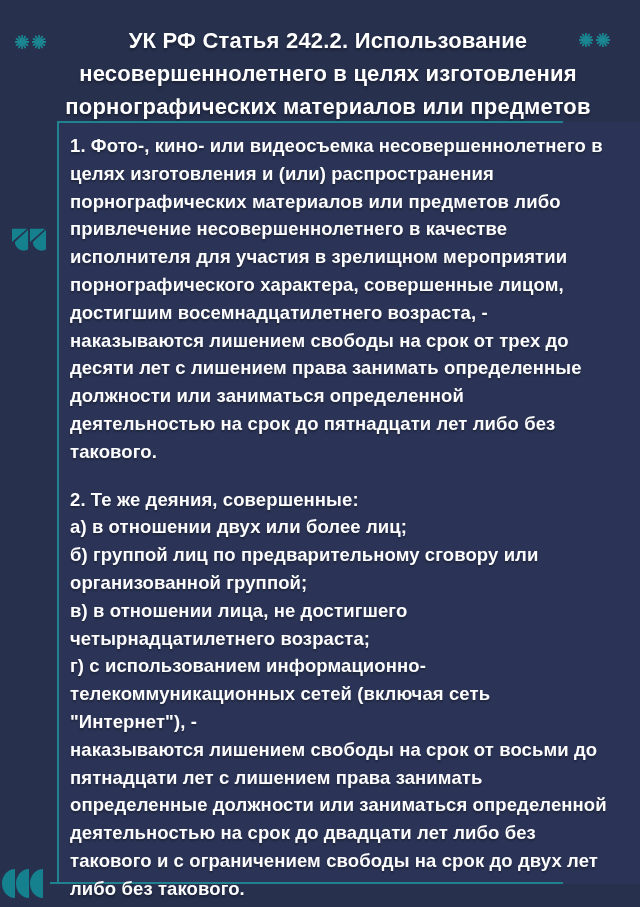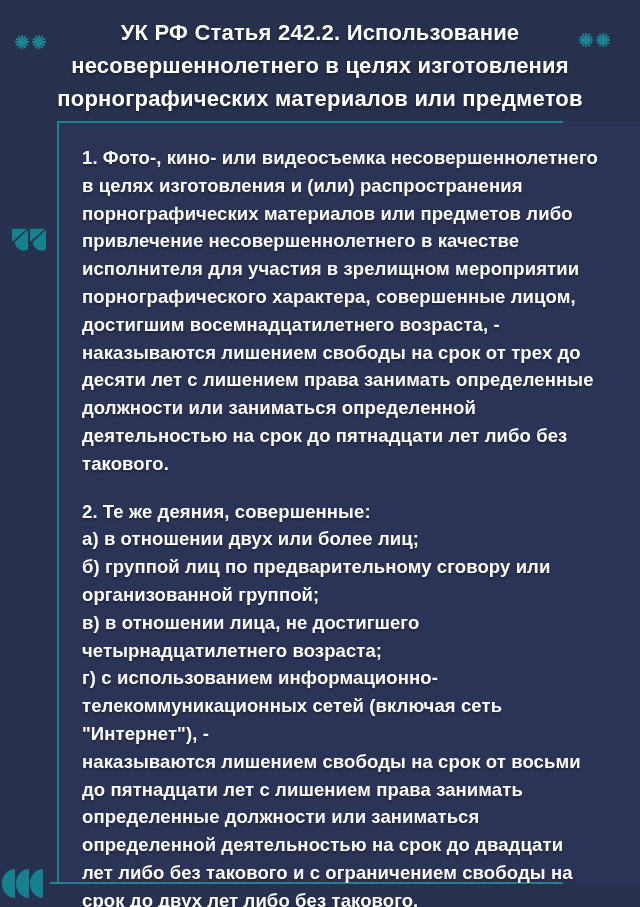--- a/index.html
+++ b/index.html
@@ -7,21 +7,21 @@
     width:640px;height:907px;
     background:#27304d;
     font-family:"Liberation Sans",sans-serif;
     position:relative;
     overflow:hidden;
   }
   .poster{position:absolute;inset:0;}
   
   .title{
     position:absolute;top:16px;left:40px;width:560px;
-    margin:0;
+    margin:8px;
     color:#ffffff;
     font-size:22px;line-height:33px;font-weight:700;
     text-align:center;letter-spacing:0.2px;
     text-shadow:0 2px 3px rgba(0,0,0,0.35);
   }
   
   .stars{position:absolute;display:flex;gap:3px;}
   .stars-left{left:15px;top:35px;}
   .stars-right{left:579px;top:33px;}
   .stars svg{display:block;}
@@ -42,21 +42,21 @@
     border-radius:100% 0 0 100% / 50% 0 0 50%;
   }
   
   .article{
     position:absolute;left:66px;top:128px;width:548px;
     color:#fdfdfe;
     font-size:18.5px;line-height:27.8px;font-weight:700;
     letter-spacing:0.1px;
     text-shadow:0 2px 2px rgba(0,0,0,0.3);
   }
-  .article p{margin:16px;white-space:pre-line;}
+  .article p{margin:4px;white-space:pre-line;}
   .article p + p{margin-top:20px;}
 </style>
 </head>
 <body>
 
 <div class="poster">
 
   <div class="stars stars-left">
     <svg width="14" height="14" viewBox="0 0 14 14">
       <g stroke="#1b8591" stroke-width="1.8" stroke-linecap="round">

